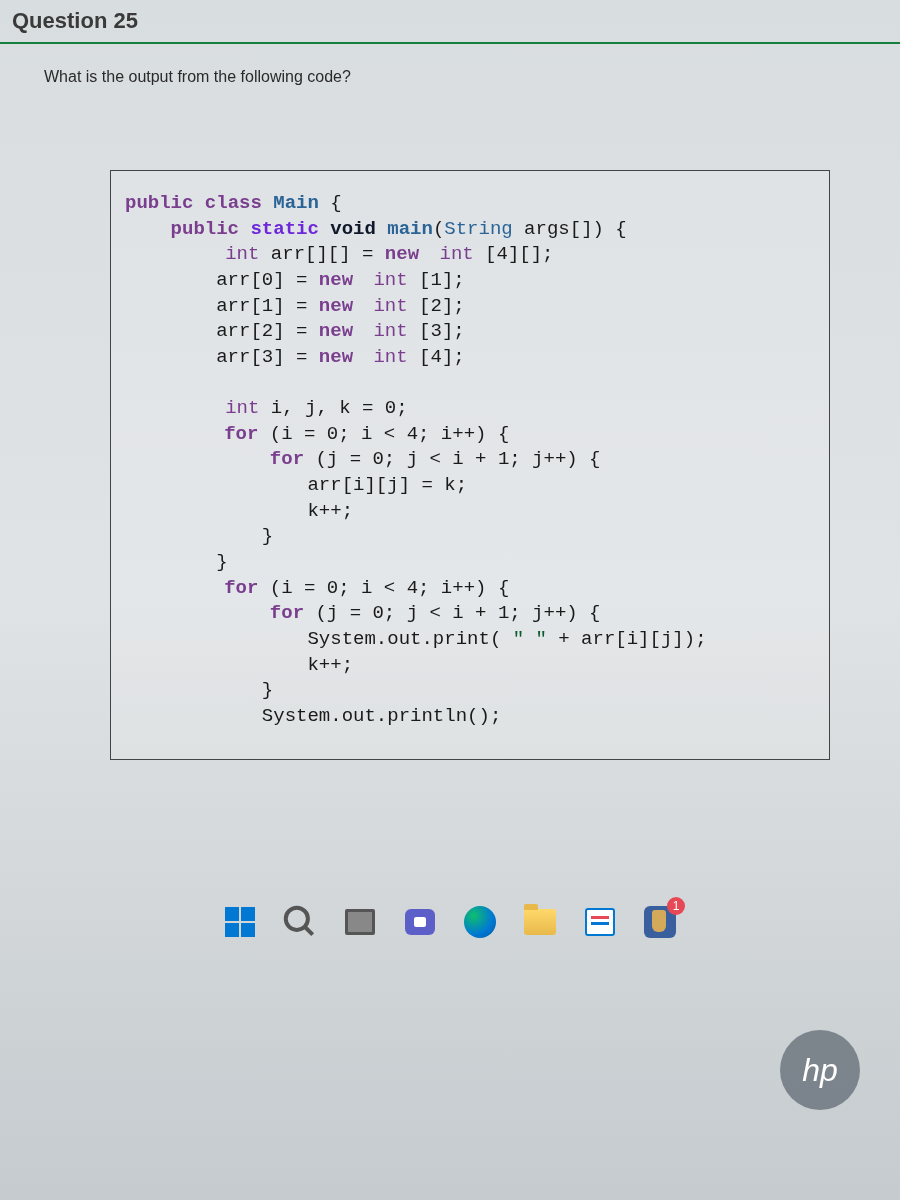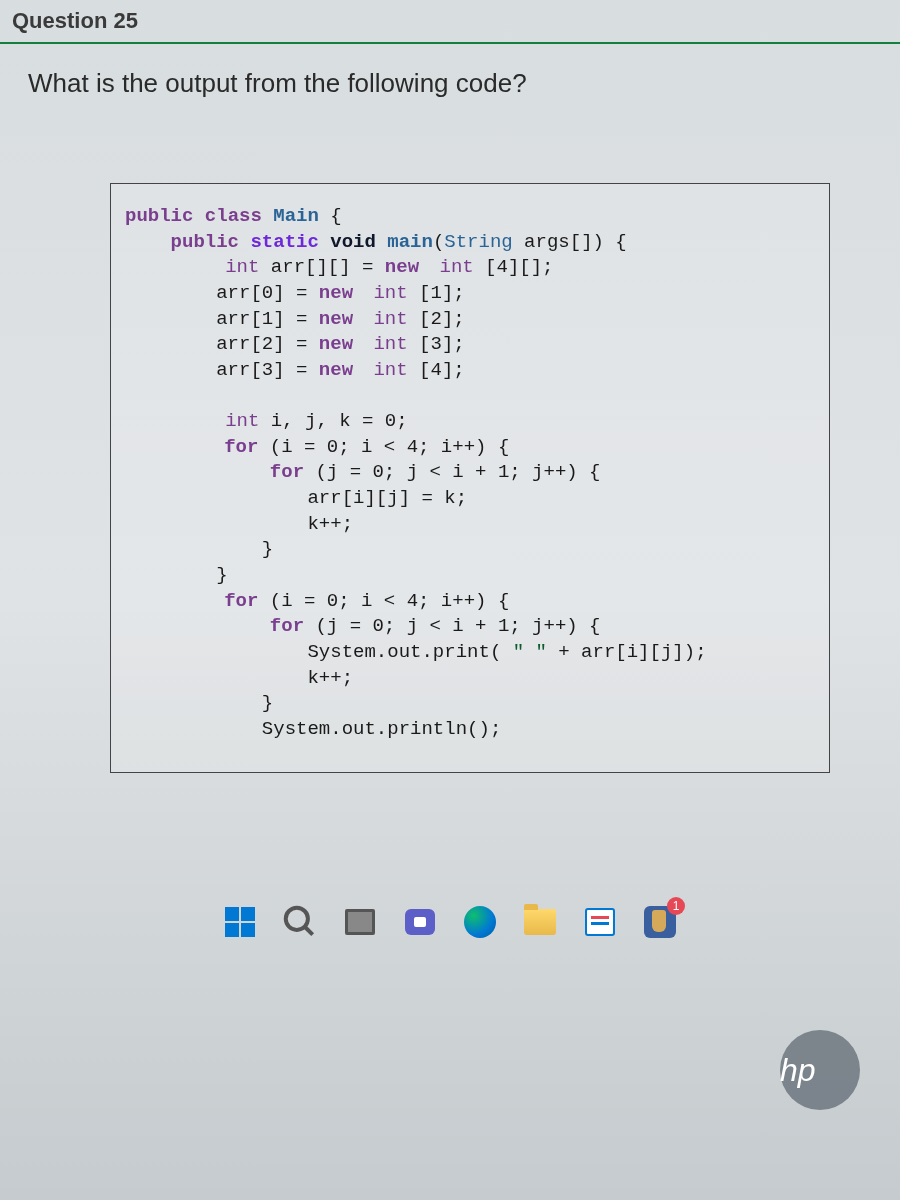--- a/index.html
+++ b/index.html
@@ -14,22 +14,22 @@
     .question-header {
       padding: 8px 12px;
       border-bottom: 2px solid #15803d;
     }
     .question-title {
       font-size: 22px;
       font-weight: bold;
       color: #3a3a3a;
     }
     .question-text {
-      padding: 24px 28px;
-      font-size: 26px;
+      padding: 24px 44px;
+      font-size: 16px;
       color: #2a2a2a;
     }
     .code-box {
       margin: 60px 0 0 110px;
       width: 720px;
       border: 1px solid #444;
       background: rgba(255,255,255,0.15);
       padding: 20px 14px 30px 14px;
     }
     .code {
@@ -96,21 +96,21 @@
     .hp-logo {
       position: absolute;
       bottom: 90px;
       right: 40px;
       width: 80px;
       height: 80px;
       border-radius: 50%;
       background: rgba(90,100,110,0.7);
       display: flex;
       align-items: center;
-      justify-content: flex-start;
+      justify-content: center;
       color: #fff;
       font-size: 32px;
       font-style: italic;
       font-family: Arial;
     }
   </style>
 </head>
 <body>
 
 <div class="question-header">

